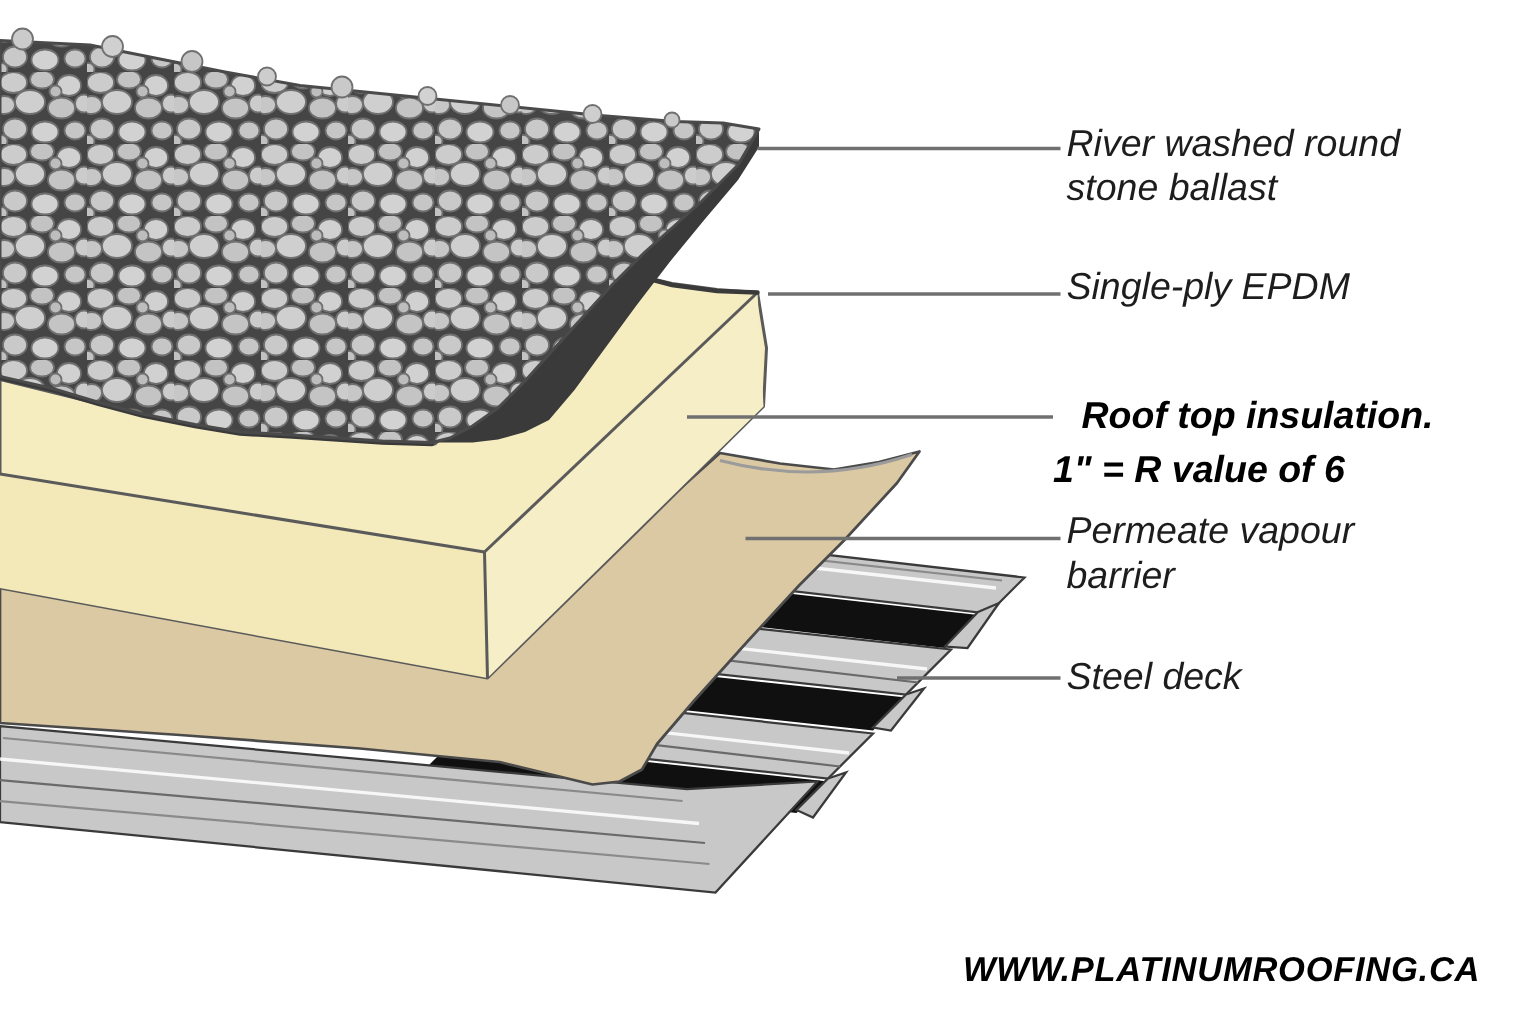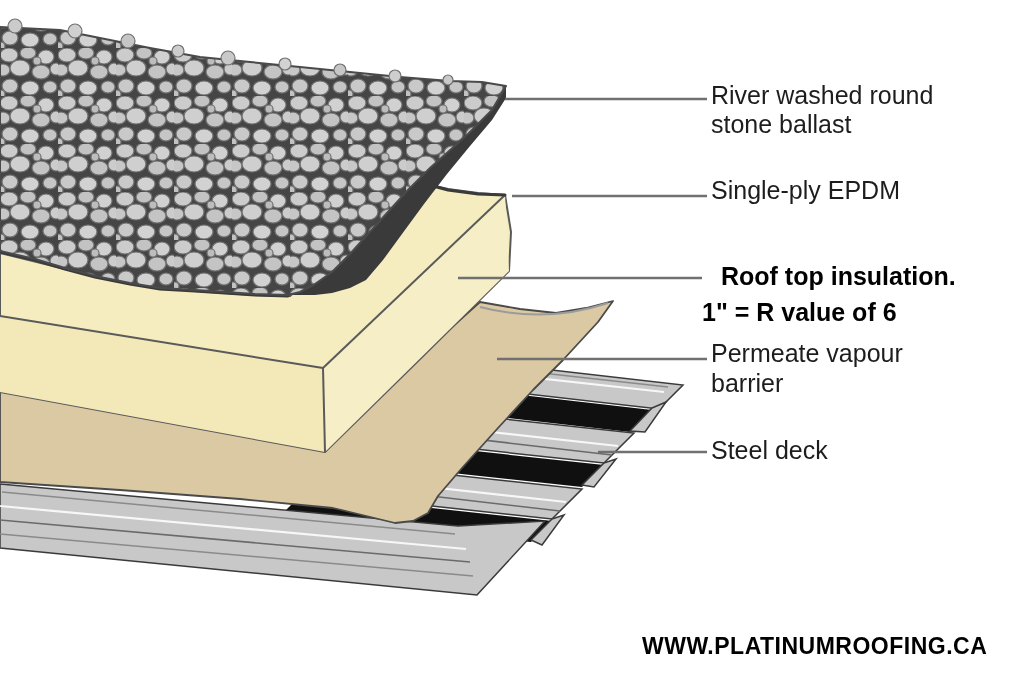--- a/index.html
+++ b/index.html
@@ -1,18 +1,19 @@
 <!DOCTYPE html>
 <html><head>
 <meta charset="utf-8">
 <style>
   html,body{margin:0;padding:0;background:#ffffff;}
   .stage{
     position:relative;width:1024px;height:682px;background:#ffffff;overflow:hidden;
     font-family:"Liberation Sans", sans-serif;
+    font-style:italic;
   }
   svg{display:block;}
   .outline{stroke:#5a5a5a;stroke-width:2;}
   .thin-outline{stroke:#3a3a3a;stroke-width:1.5;}
   .no-stroke{stroke:none;}
   .edge-line{stroke:#5a5a5a;stroke-width:2;fill:none;}
   .dark-edge{stroke:#3a3a3a;stroke-width:3;fill:none;stroke-linecap:round;}
   .leader{stroke-width:2.4;}
   .callout-text{font-size:25px;fill:#1d1d1d;}
   .callout-bold{font-size:25px;font-weight:bold;fill:#000000;}

